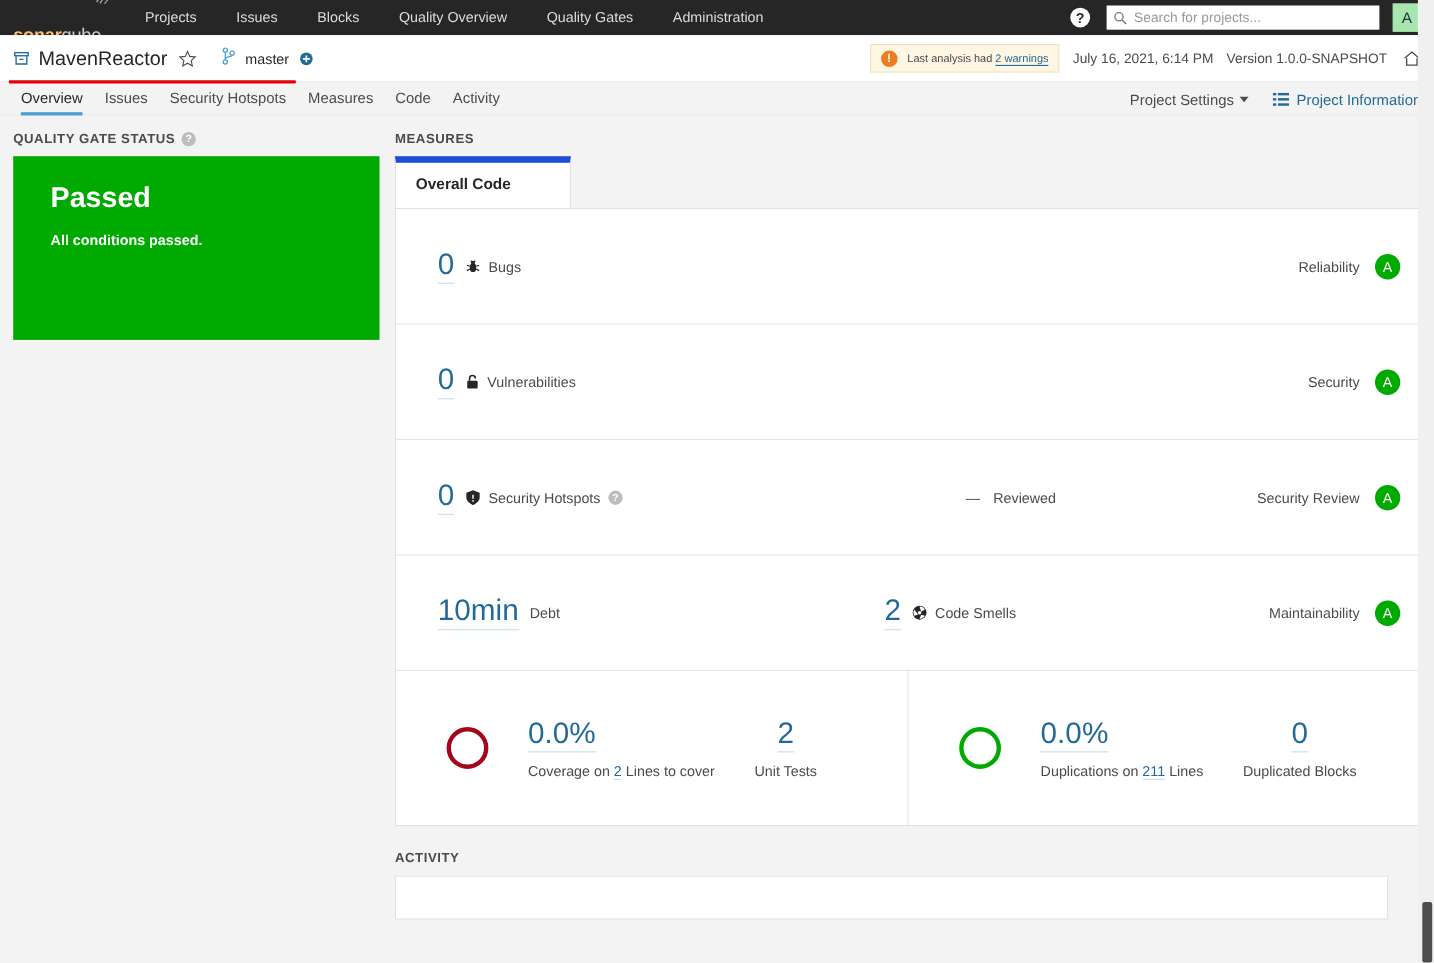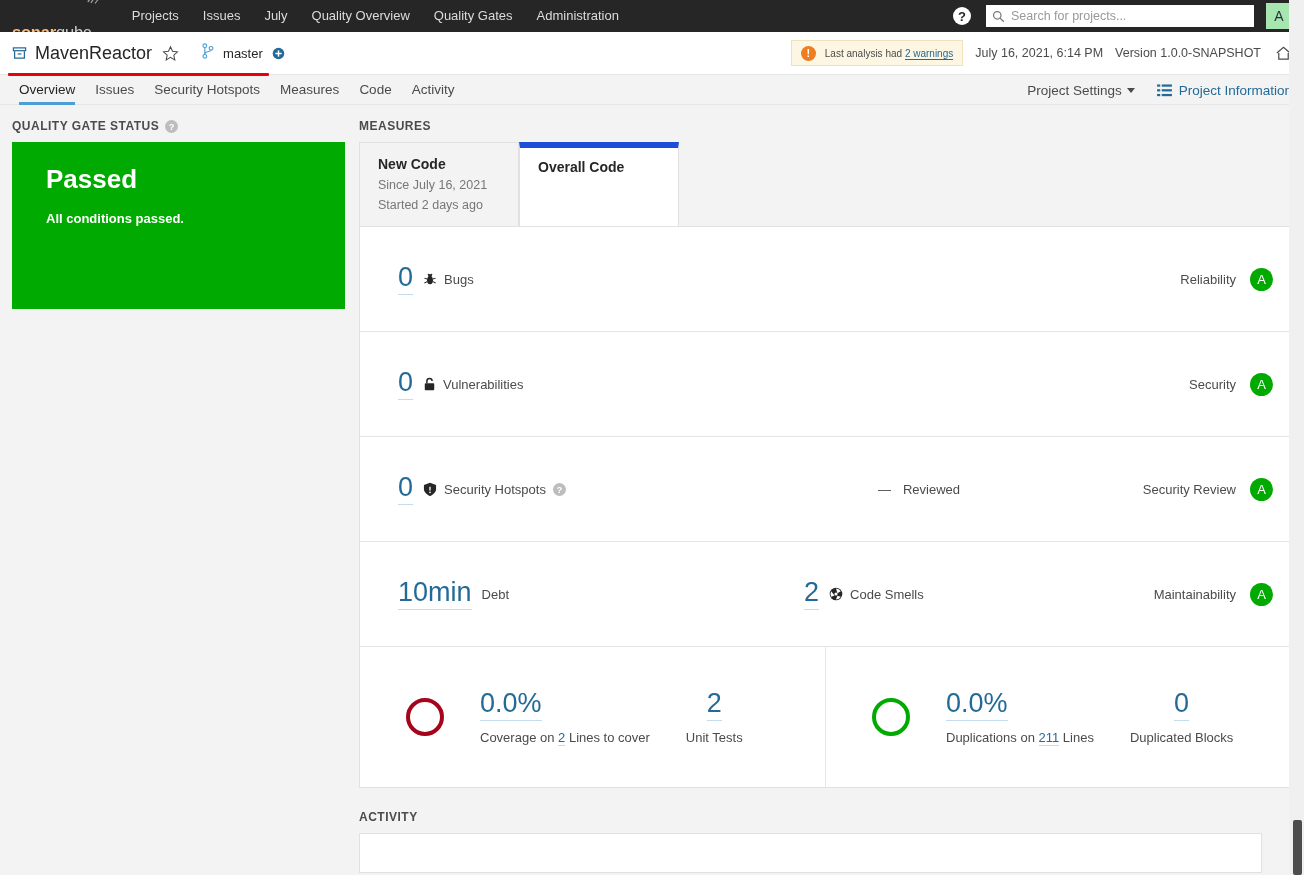--- a/index.html
+++ b/index.html
@@ -13,34 +13,34 @@
   
   .topnav {
     height: 32px; background: #262626;
     display: flex; align-items: center;
     padding: 0 12px; position: relative;
   }
   .logo { display: flex; align-items: baseline; margin-right: 28px; position: relative; }
   .logo-bold { color: #fdba74; font-size: 16.5px; font-weight: bold; letter-spacing: -0.2px; margin-top: 32px; }
   .logo-light { color: #ccc; font-size: 16.5px; font-weight: normal; letter-spacing: -0.2px; }
   .logo-swoosh { position: absolute; right: -14px; top: -5px; width: 20px; height: 18px; }
-  .topnav-links { display: flex; align-items: center; gap: 0px; }
+  .topnav-links { display: flex; align-items: center; gap: 12px; }
   .topnav-link {
     color: #dcdcdc; font-size: 13px; padding: 0 12px;
     line-height: 32px; text-decoration: none; white-space: nowrap;
   }
   .topnav-right { margin-left: auto; display: flex; align-items: center; gap: 0; }
   .help-icon {
     width: 18px; height: 18px; border-radius: 50%;
     background: #fff; color: #262626; font-size: 13px; font-weight: bold;
     display: flex; align-items: center; justify-content: center;
     margin-right: 15px;
   }
   .searchbox {
-    width: 268px; height: 22px; background: #fff;
+    width: 248px; height: 22px; background: #fff;
     display: flex; align-items: center; padding: 0 6px; gap: 6px;
   }
   .searchbox svg { flex: 0 0 auto; }
   .search-placeholder { color: #999; font-size: 12.5px; }
   .avatar {
     width: 26px; height: 26px; background: #a8e6b0; color: #26343f;
     display: flex; align-items: center; justify-content: center;
     font-size: 14px; margin-left: 12px;
   }
 
@@ -176,21 +176,21 @@
     <span class="logo-light">qube</span>
     <svg class="logo-swoosh" viewBox="0 0 20 18">
       <path d="M2 16 C6 8 12 3 19 1" stroke="#999" stroke-width="1.6" fill="none"></path>
       <path d="M5 17 C9 10 14 6 19 5" stroke="#999" stroke-width="1.4" fill="none"></path>
       <path d="M9 17.5 C12 13 16 10 19 9" stroke="#999" stroke-width="1.2" fill="none"></path>
     </svg>
   </div>
   <div class="topnav-links">
     <a class="topnav-link">Projects</a>
     <a class="topnav-link">Issues</a>
-    <a class="topnav-link">July</a>
+    <a class="topnav-link">Blocks</a>
     <a class="topnav-link">Quality Overview</a>
     <a class="topnav-link">Quality Gates</a>
     <a class="topnav-link">Administration</a>
   </div>
   <div class="topnav-right">
     <div class="help-icon">?</div>
     <div class="searchbox">
       <svg width="13" height="13" viewBox="0 0 16 16">
         <circle cx="6.5" cy="6.5" r="4.6" stroke="#777" stroke-width="1.5" fill="none"></circle>
         <line x1="10" y1="10" x2="14.5" y2="14.5" stroke="#777" stroke-width="1.6"></line>
@@ -290,25 +290,20 @@
     <div class="qg-card">
       <div class="qg-status">Passed</div>
       <div class="qg-sub">All conditions passed.</div>
     </div>
   </div>
 
   <div class="right-col">
     <div class="section-title">MEASURES</div>
 
     <div class="m-tabs">
-      <div class="m-tab">
-        <div class="m-tab-title">New Code</div>
-        <div class="m-tab-line">Since July 16, 2021</div>
-        <div class="m-tab-line">Started 2 days ago</div>
-      </div>
       <div class="m-tab active">
         <div class="m-tab-title">Overall Code</div>
       </div>
     </div>
 
     <div class="m-panel">
 
       <div class="m-row">
         <div class="m-cell">
           <span class="big-num">0</span>

